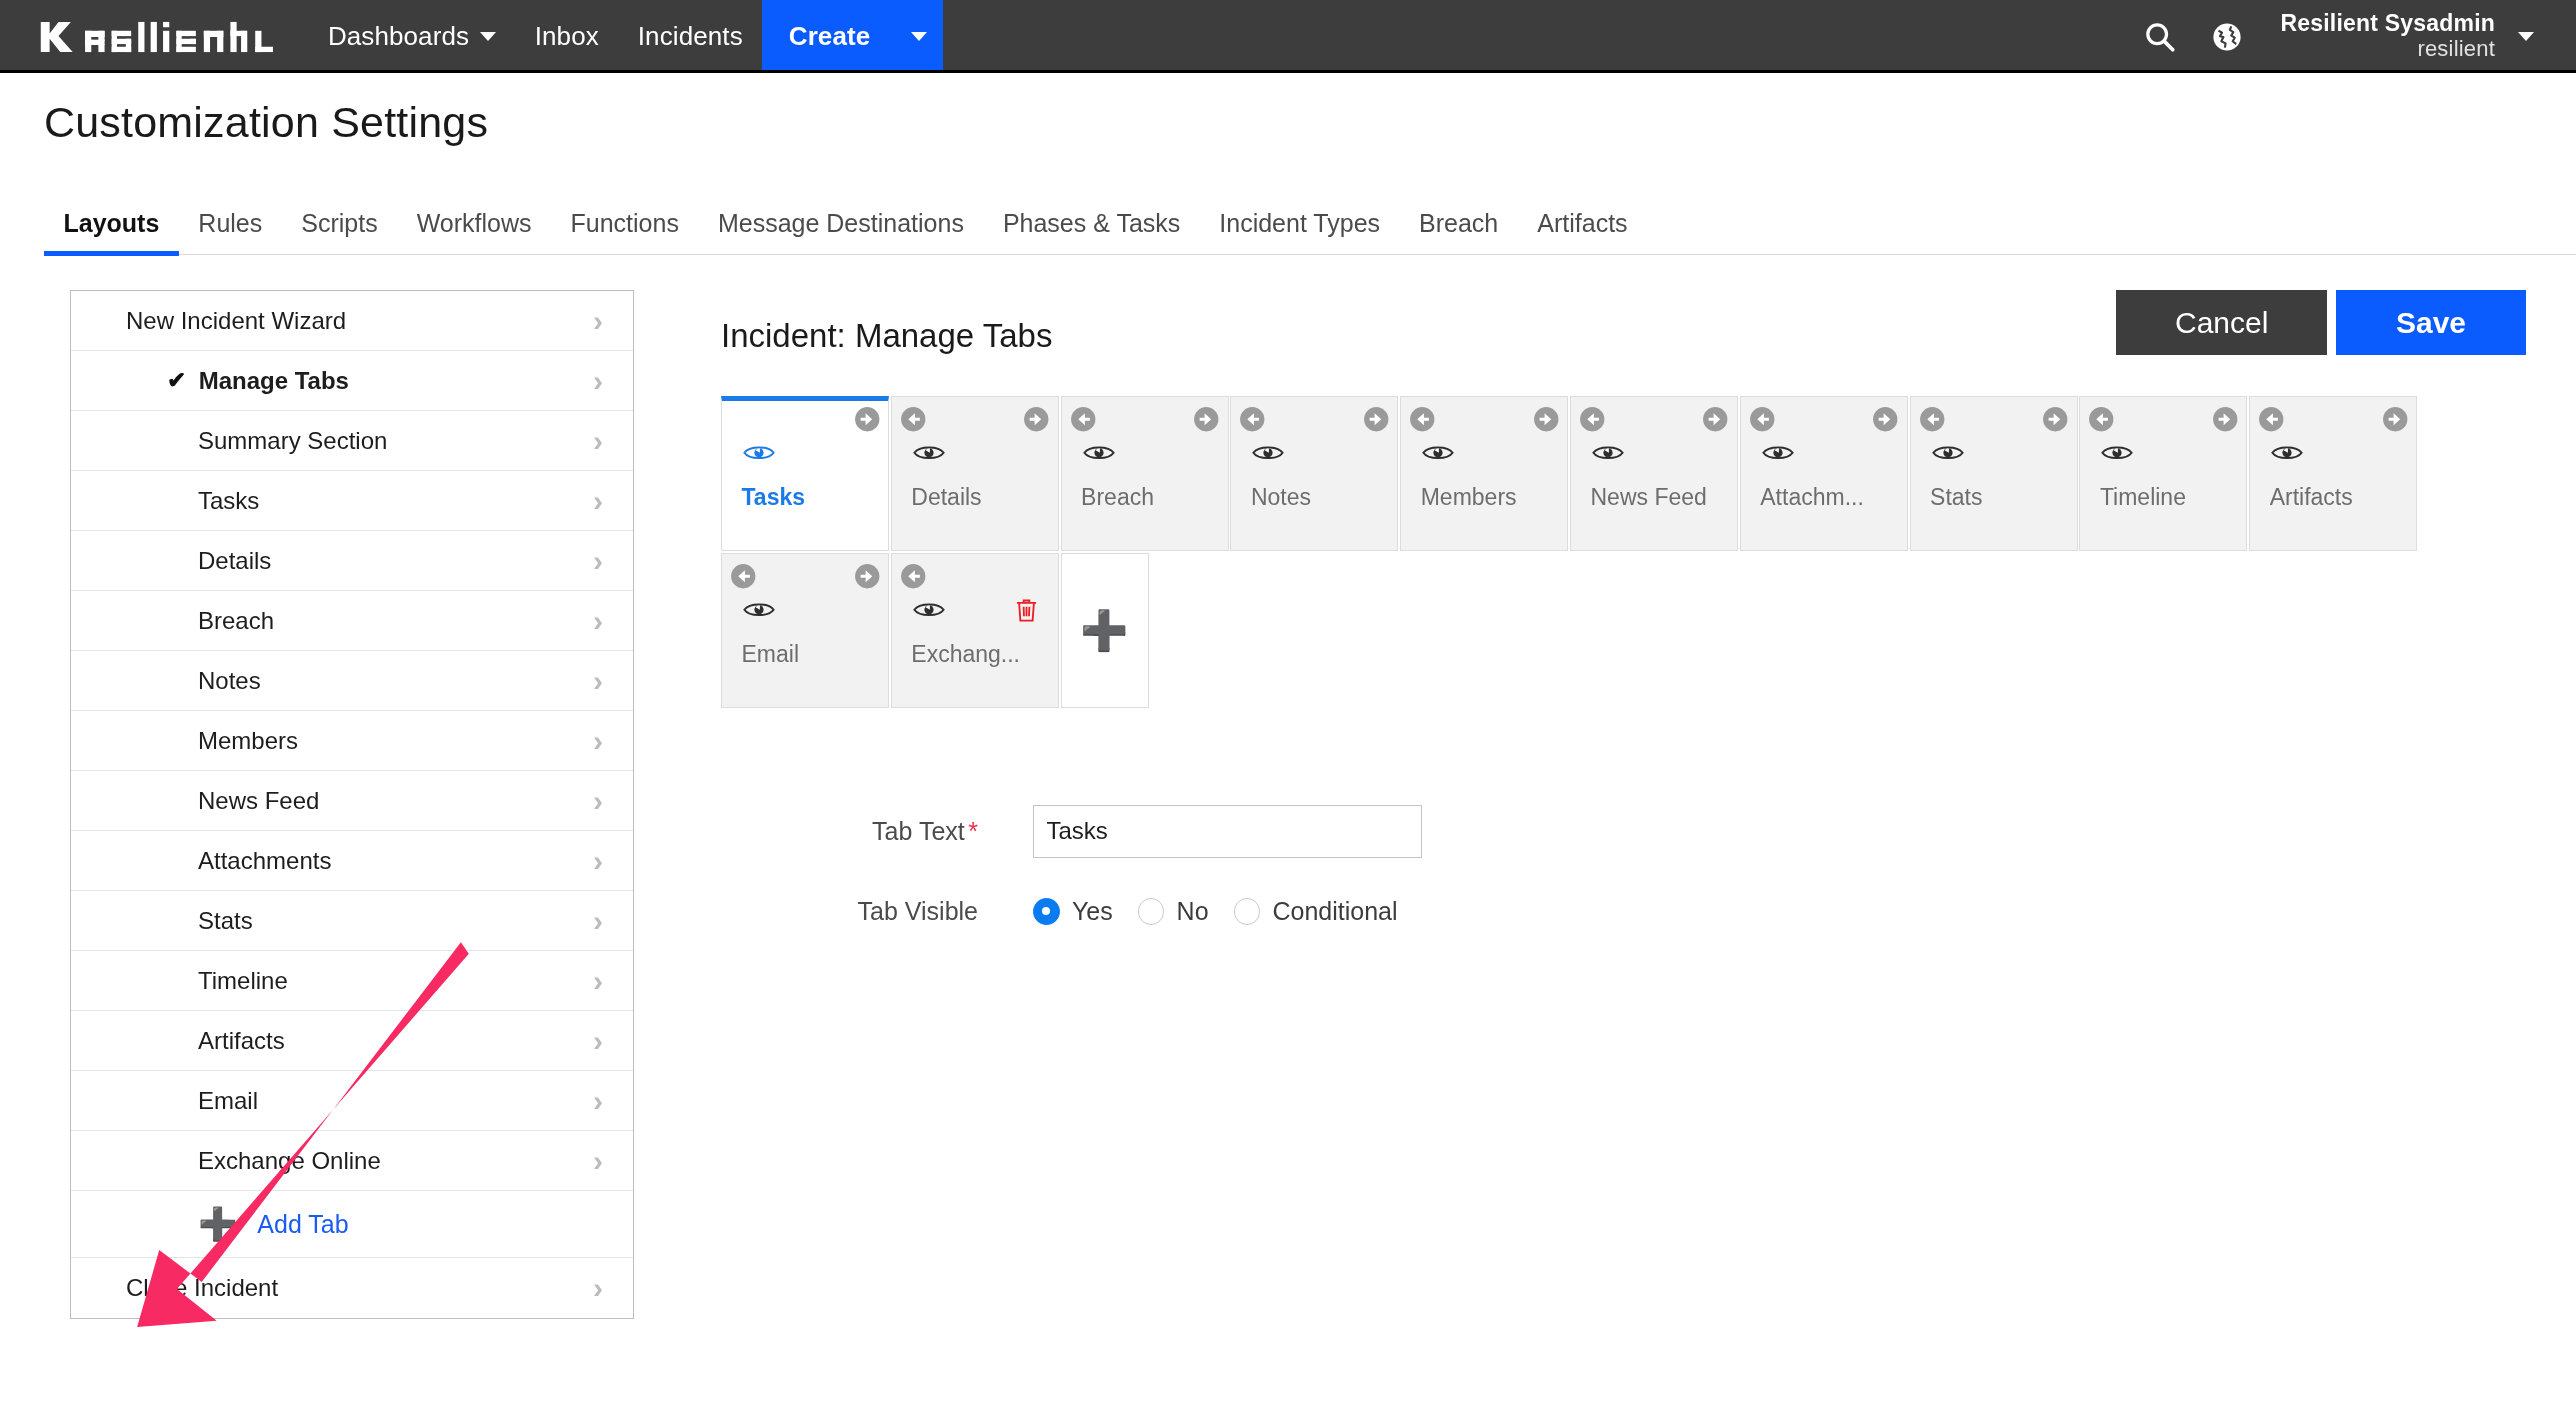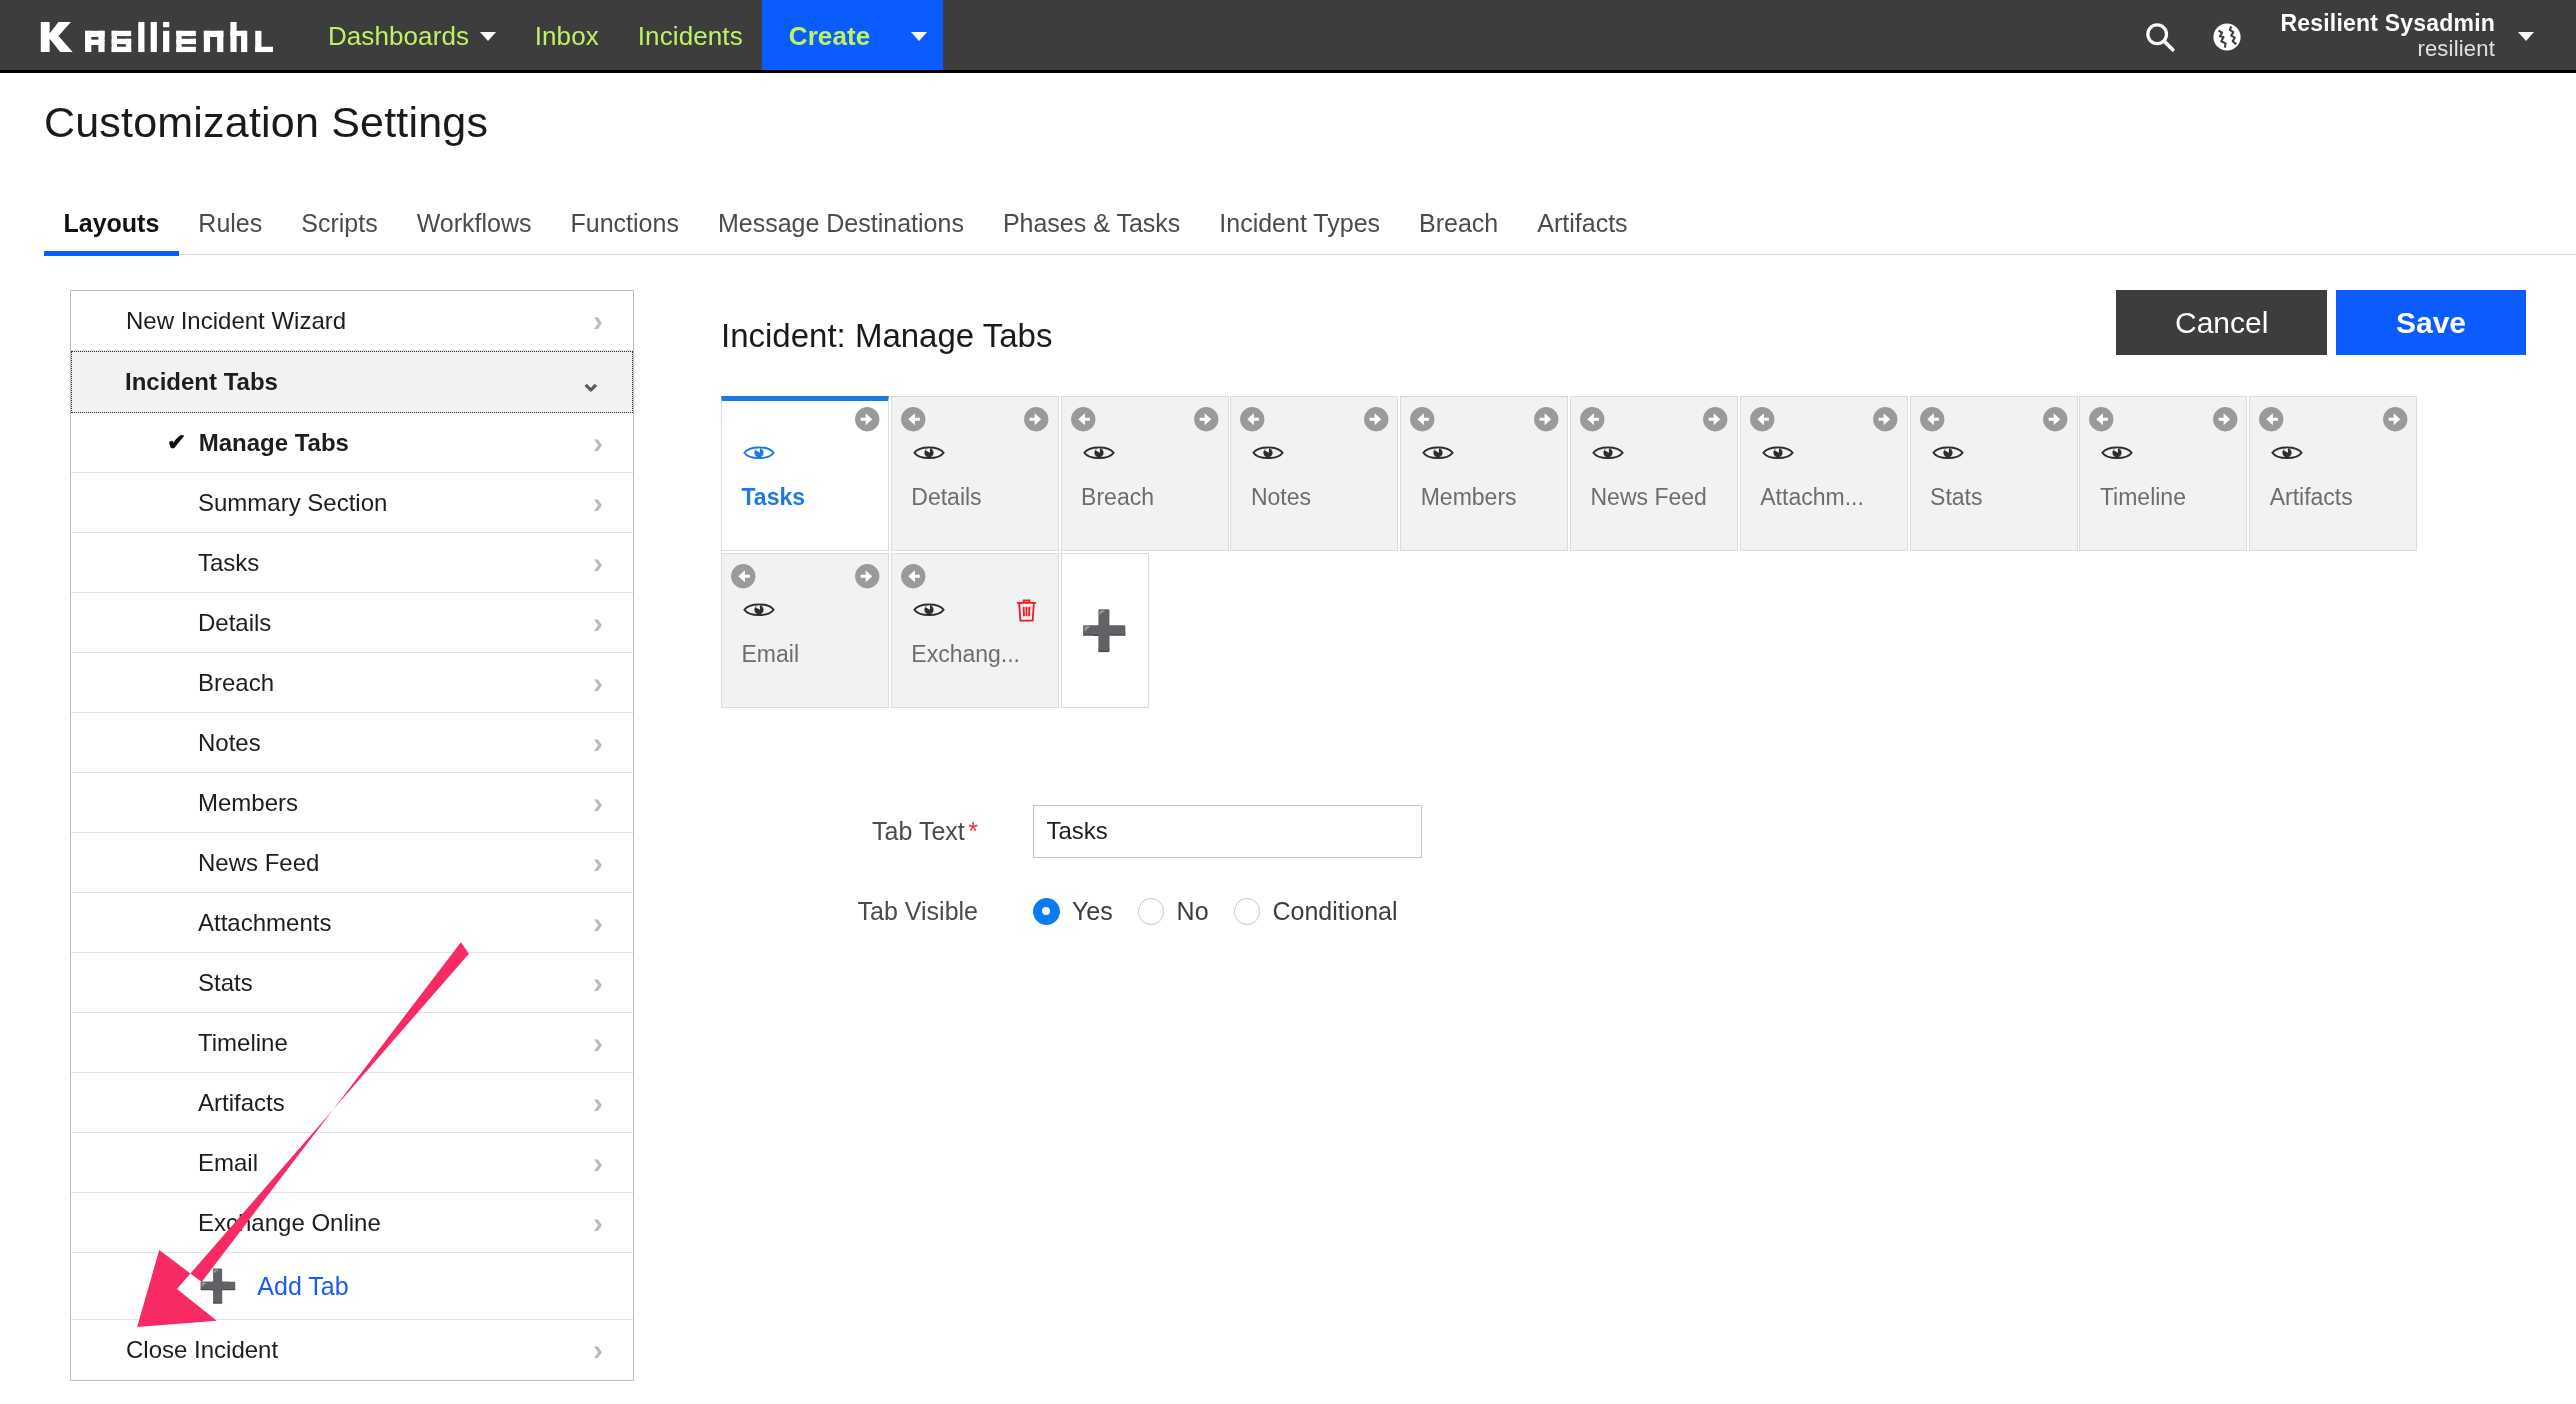--- a/index.html
+++ b/index.html
@@ -33,21 +33,21 @@
     height: 100%;
   }
   #brand svg { display: block; }
 
   .nav-link {
     display: flex;
     align-items: center;
     gap: 10.6px;
     padding: 0 19.5px;
     height: 100%;
-    color: #bef264;
+    color: #ffffff;
     font-size: 26px;
     letter-spacing: 0.1px;
     white-space: nowrap;
     cursor: pointer;
   }
   .nav-link.create {
     background: #0b5cff;
     padding-left: 26.5px;
     padding-right: 16px;
     gap: 41px;
@@ -488,26 +488,20 @@
   <div id="content">
 
     <div id="sidebar">
       <div id="sidebar-items">
           <div class="side-row level1">
             <span class="row-label">
               <span>New Incident Wizard</span>
             </span>
             <span class="chev">›</span>
           </div>
-          <div class="side-row group-header">
-            <span class="row-label">
-              <span>Incident Tabs</span>
-            </span>
-            <span class="chev down">⌄</span>
-          </div>
           <div class="side-row child current">
             <span class="row-label">
               <span class="check-mark">✔</span>
               <span>Manage Tabs</span>
             </span>
             <span class="chev">›</span>
           </div>
           <div class="side-row child">
             <span class="row-label">
               <span>Summary Section</span>

